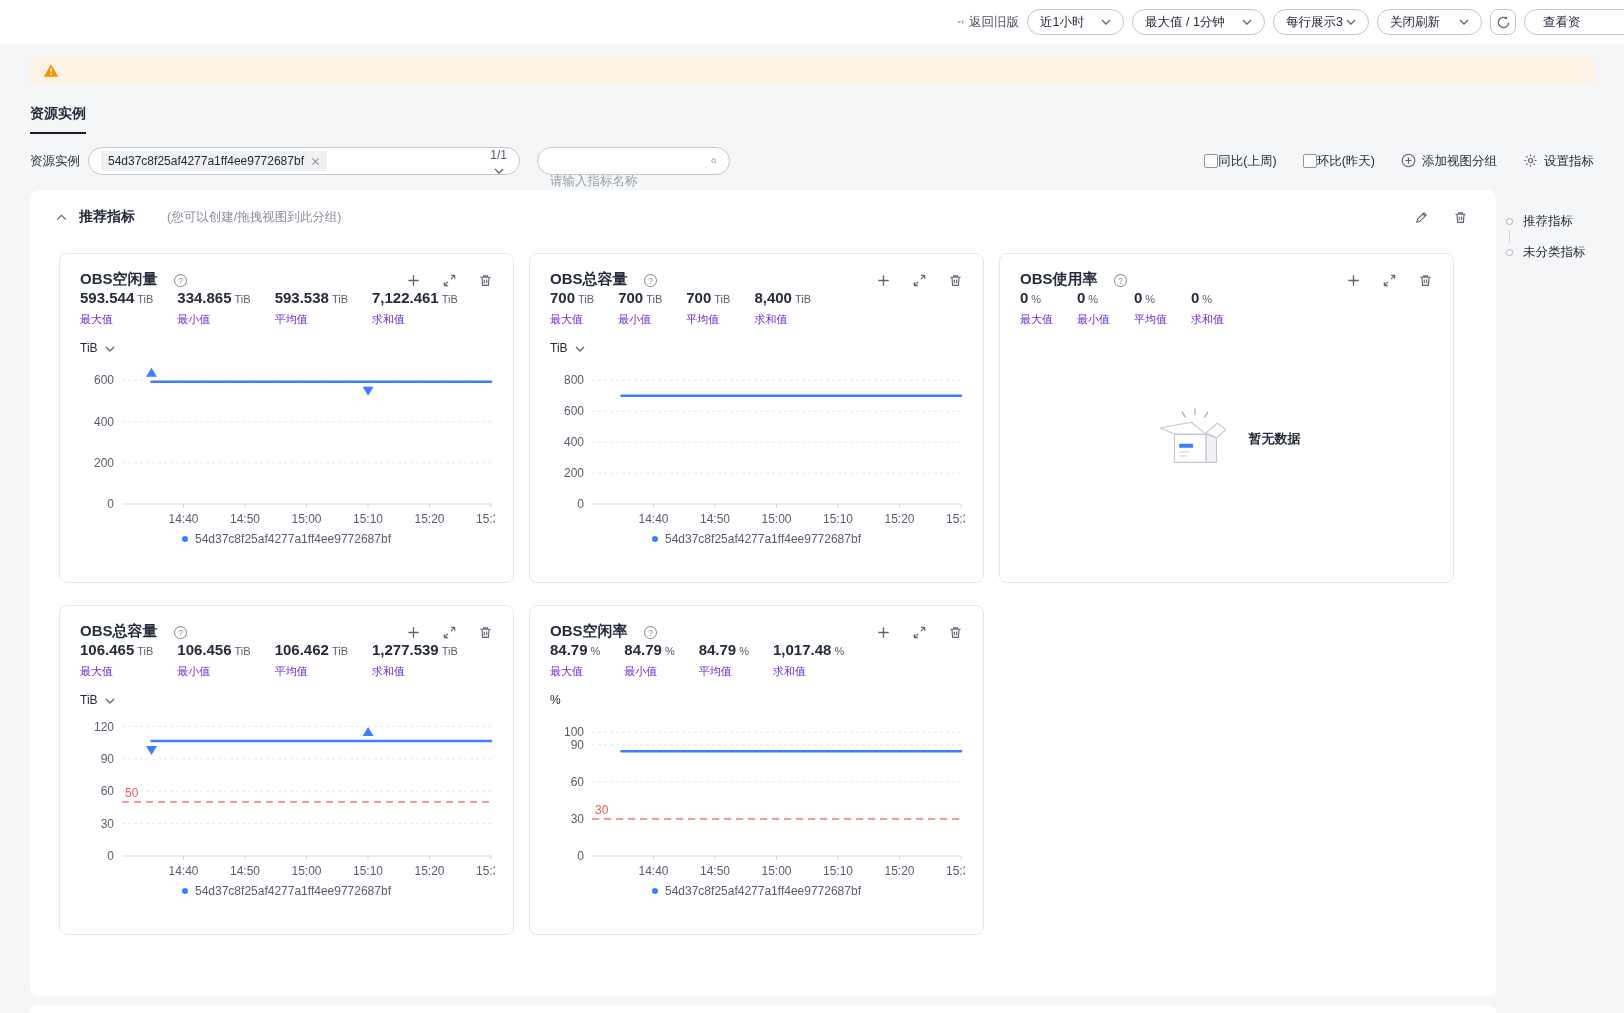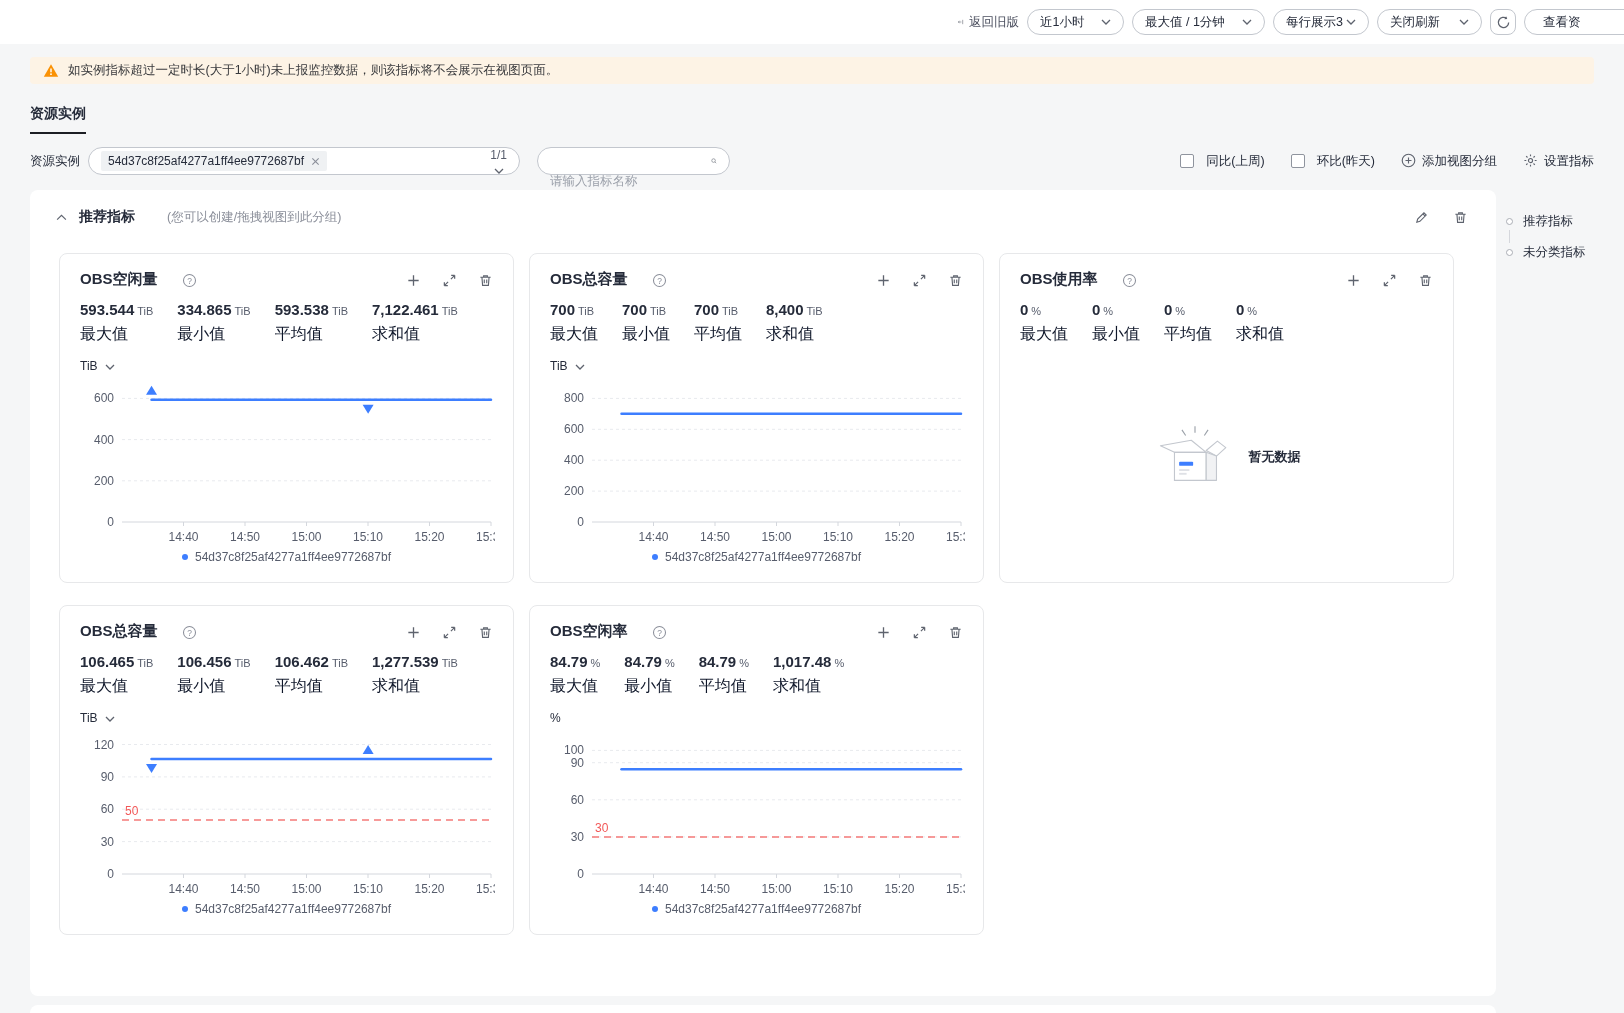--- a/index.html
+++ b/index.html
@@ -39,43 +39,43 @@
   .instance-select { width:432px; height:28px; border:1px solid #c3c7ce; border-radius:14px; background:#fff;
     display:flex; align-items:center; padding:0 12px; gap:8px; cursor:pointer; }
   .tag { background:#eff1f3; border-radius:2px; padding:3px 7px; font-size:12px; color:#252b3a;
     display:flex; align-items:center; gap:7px; white-space:nowrap; }
   .pager { margin-left:auto; font-size:12px; color:#575d6c; display:flex; align-items:center; gap:6px;flex-direction:column; }
   .search { width:193px; height:28px; border:1px solid #c3c7ce; border-radius:14px; margin-left:17px;
     display:flex; align-items:center; padding:0 12px; background:#fff; }
   .search input { border:none; outline:none; flex:1; font-size:12.5px; color:#252b3a; background:transparent;margin-top:40px; }
   .search input::placeholder { color:#9ba0aa; }
   .filter-right { margin-left:auto; display:flex; align-items:center; gap:26px; font-size:12.5px; }
-  .chk { display:flex; align-items:center; gap:12px; cursor:pointer; }
+  .chk { display:flex; align-items:center; gap:0; cursor:pointer; }
   .box { width:14px; height:14px; border:1px solid #8f949e; border-radius:2px; background:#fff; }
   .act { display:flex; gap:6px; cursor:pointer; }
 
   
   .main-panel { position:absolute; top:190px; left:30px; width:1466px; height:806px; background:#fff; border-radius:8px; }
   .group-header { display:flex; align-items:center; padding:18px 28px 0 26px; }
   .collapse { cursor:pointer; display:flex; margin-right:12px; }
   .group-title { font-size:14px; font-weight:bold; }
   .group-hint { font-size:12.5px; color:#8a8e99; margin-left:32px; }
   .group-actions { margin-left:auto; display:flex; gap:24px; }
   .group-actions span { cursor:pointer; }
 
   .cards { padding:27px 28px 0 29px; display:flex; flex-wrap:wrap; gap:22px 15px; }
   .card { width:455px; height:330px; border:1px solid #e7e8ea; border-radius:8px; padding:16px 20px; background:#fff; }
-  .card-head { display:flex; align-items:center; gap:24px; }
+  .card-head { display:flex; align-items:center; gap:15px; }
   .card-title { font-size:15px; font-weight:bold; }
   .card-actions { margin-left:auto; display:flex; gap:21px; }
   .card-actions span { cursor:pointer; }
-  .stats { display:flex; gap:24px; margin-top:12px; }
+  .stats { display:flex; gap:24px; margin-top:0; }
   .stat-v { font-size:15px; font-weight:bold; }
   .stat-u { font-size:11px; color:#575d6c; font-weight:normal; margin-left:3px; }
-  .stat-l { font-size:16px; color:#0f172a; margin-top:5px; }
+  .stat-l { font-size:11px; color:#6d28d9; margin-top:5px; }
   .unit-row { margin-top:14px; font-size:12px; display:flex; align-items:center; gap:7px; width:max-content; cursor:pointer; }
   .chart { display:block; margin-top:1px; }
   .chart text { font-family:"Liberation Sans","DejaVu Sans",sans-serif; font-size:12px; fill:#575d6c; }
   .legend { display:flex; justify-content:center; align-items:center; gap:7px; font-size:12px; color:#575d6c; cursor:pointer; }
   .dot { width:6px; height:6px; border-radius:50%; }
   .empty-wrap { height:196px; margin-top:14px; display:flex; flex-direction:row; align-items:center; justify-content:center; gap:12px; }
   .empty-text { font-size:13px; font-weight:bold; color:#252b3a; }
 
   
   .anchor-nav { position:absolute; top:212px; left:1506px; width:118px; overflow:hidden; }
@@ -129,21 +129,20 @@
     <button class="pill"><span>查看资</span></button>
   </div>
 </div>
 
 <div class="banner">
   <svg width="16" height="15" viewBox="0 0 16 15">
       <path d="M8 1.2 15.2 13.8H.8Z" fill="#fa9104"></path>
       <rect x="7.3" y="5.2" width="1.4" height="4.2" rx="0.7" fill="#fff"></rect>
       <circle cx="8" cy="11.2" r="0.9" fill="#fff"></circle>
     </svg>
-  <span>如实例指标超过一定时长(大于1小时)未上报监控数据，则该指标将不会展示在视图页面。</span>
 </div>
 
 <div class="tabs">
   <span class="tab">资源实例</span>
 </div>
 
 <div class="filter-row">
   <span class="filter-label">资源实例</span>
   <div class="instance-select">
     <span class="tag">

